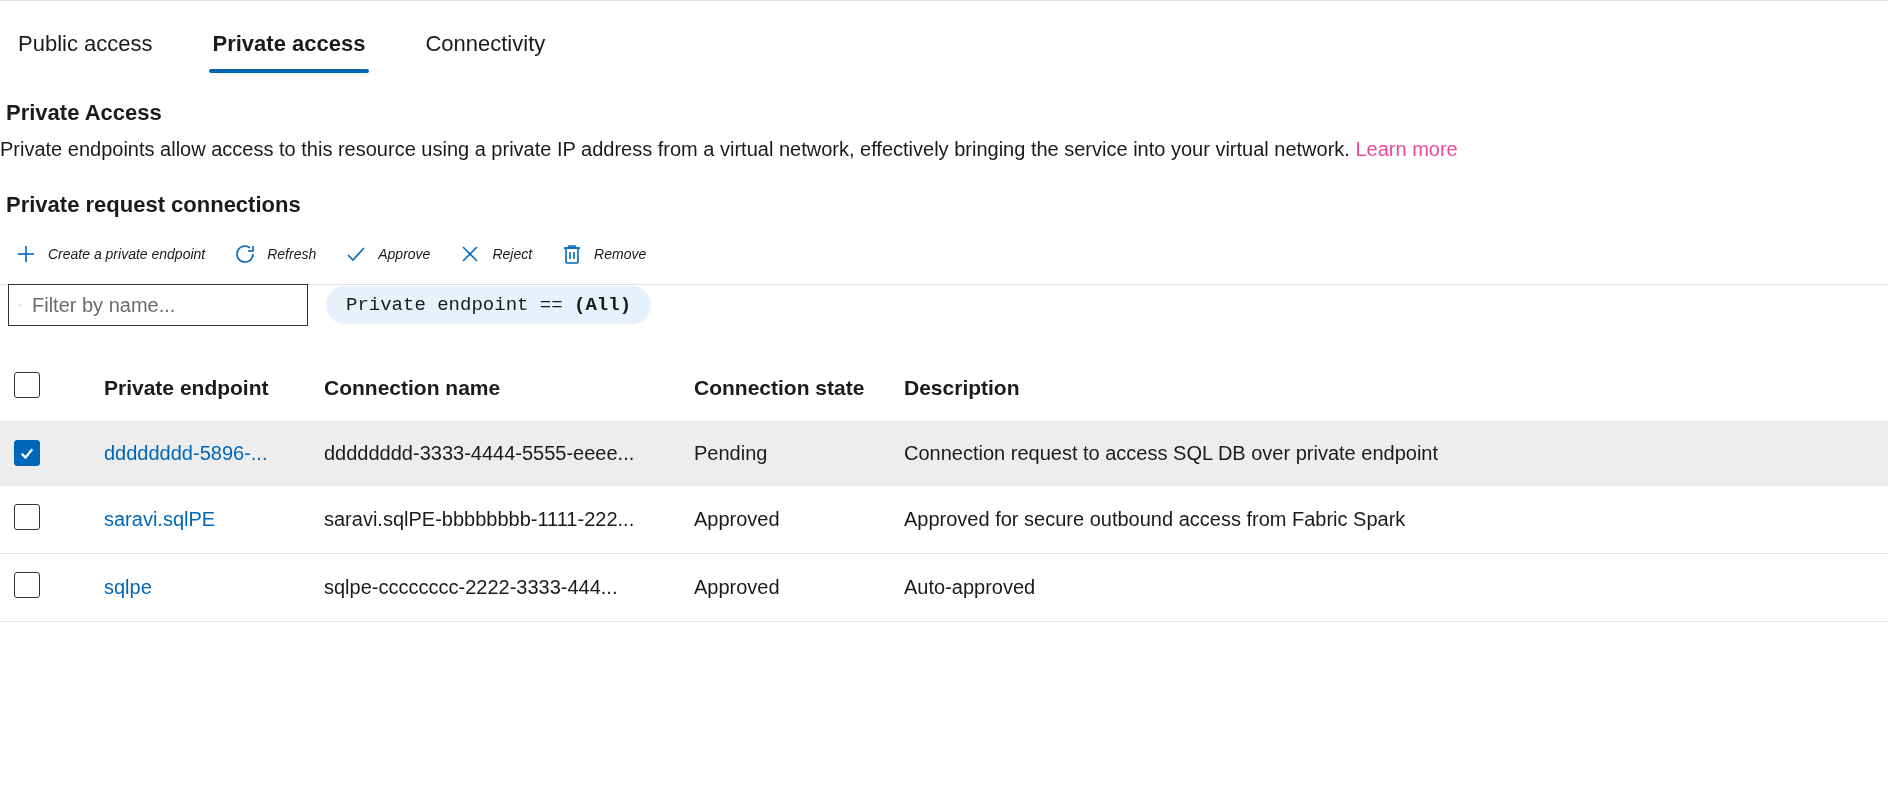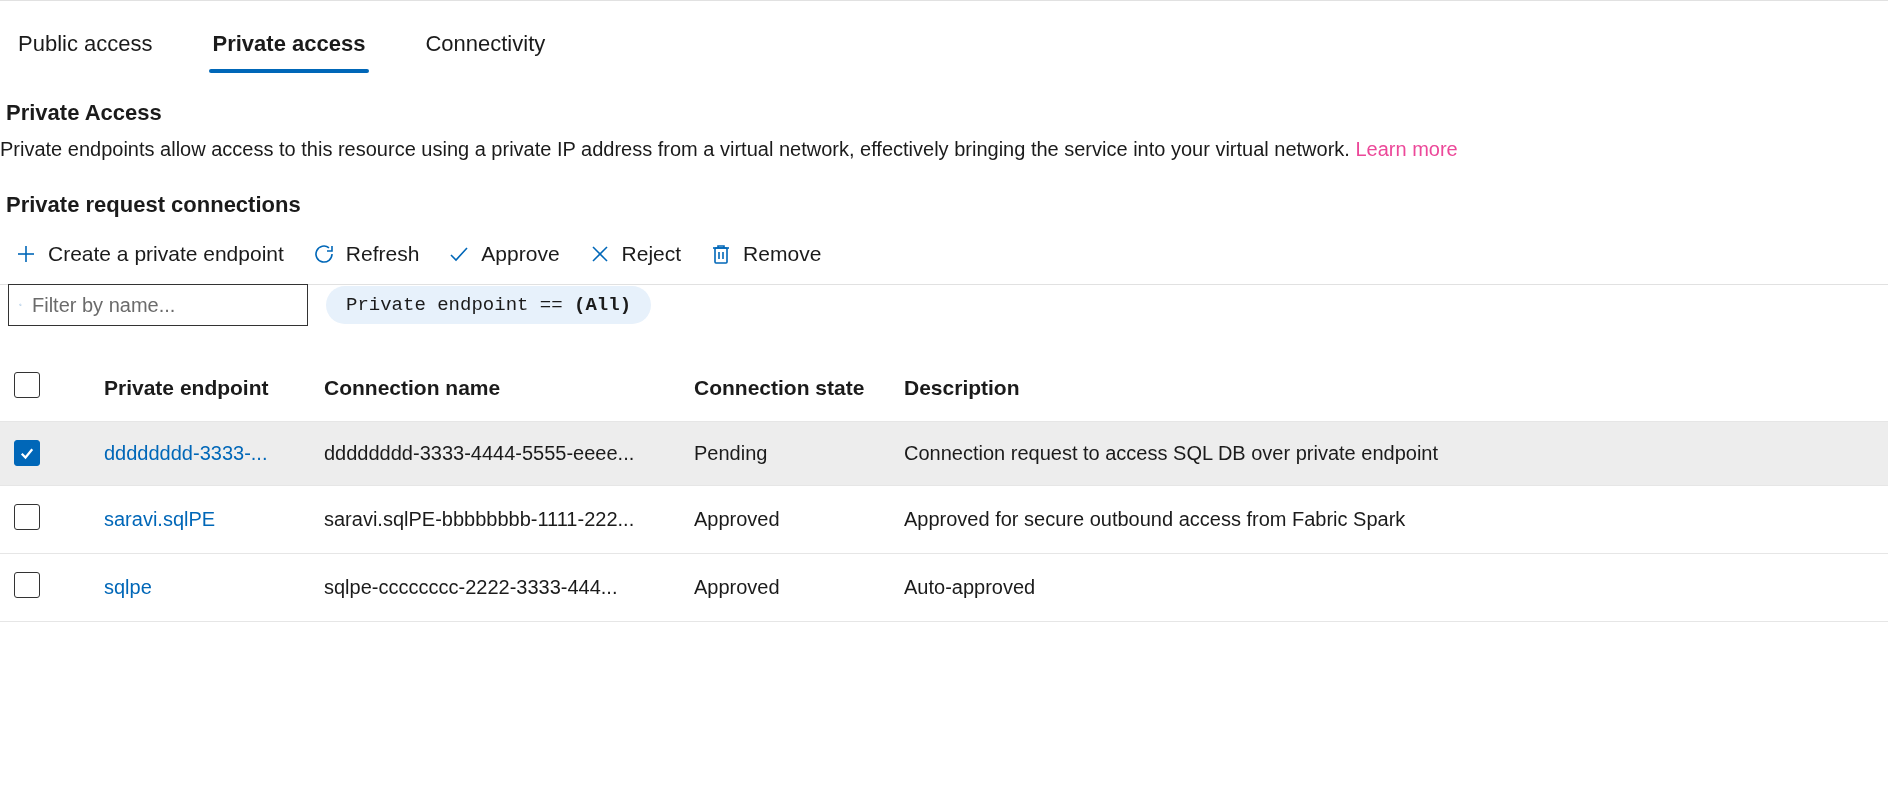--- a/index.html
+++ b/index.html
@@ -66,25 +66,26 @@
     .toolbar {
       display: flex;
       align-items: center;
       gap: 28px;
       padding: 10px 14px 18px 14px;
     }
     .toolbar-btn {
       display: inline-flex;
       align-items: center;
       gap: 10px;
-      font-size: 21px;
+      font-size: 14px;
       color: #1b1b1b;
       cursor: pointer;
       background: none;
       border: none;
+      font-style: italic;
     }
     .toolbar-btn svg {
       width: 24px;
       height: 24px;
       stroke: #0067b8;
       fill: none;
       stroke-width: 1.6;
     }
     .filter-row {
       display: flex;
@@ -274,21 +275,21 @@
     </div>
 
     <div class="td-row selected">
       <div>
         <span class="checkbox checked">
           <svg viewBox="0 0 24 24">
               <polyline points="5 13 10 18 19 7"></polyline>
             </svg>
         </span>
       </div>
-      <div class="link">dddddddd-3333-...</div>
+      <div class="link">dddddddd-5896-...</div>
       <div class="cell">dddddddd-3333-4444-5555-eeee...</div>
       <div class="cell">Pending</div>
       <div class="cell">Connection request to access SQL DB over private endpoint</div>
     </div>
 
     <div class="td-row">
       <div>
         <span class="checkbox"></span>
       </div>
       <div class="link">saravi.sqlPE</div>

